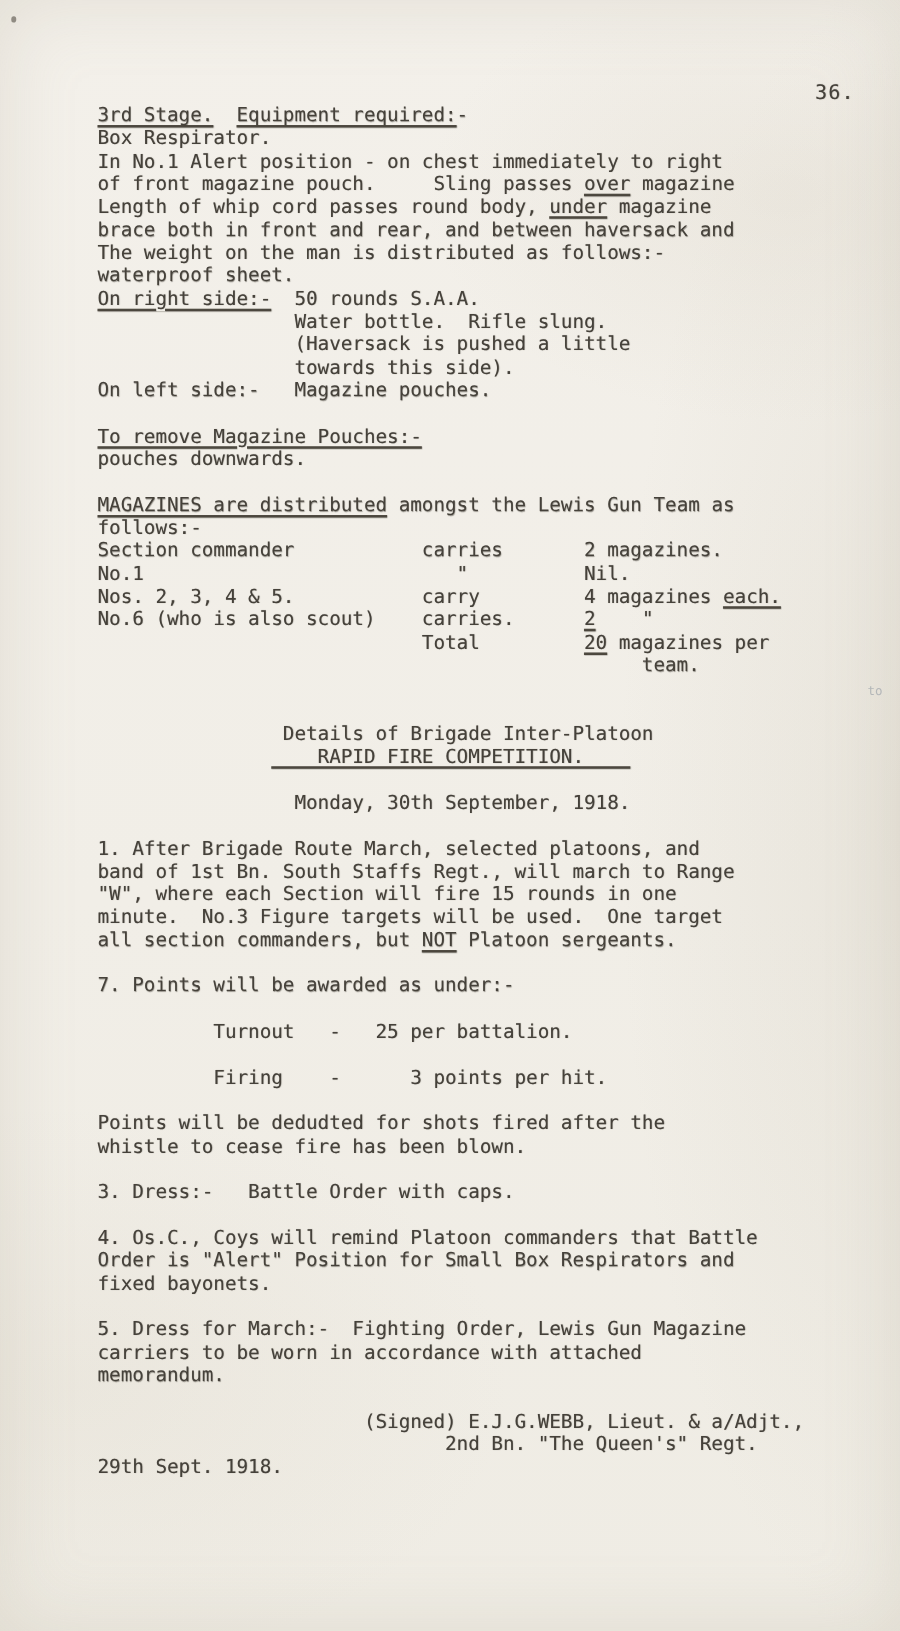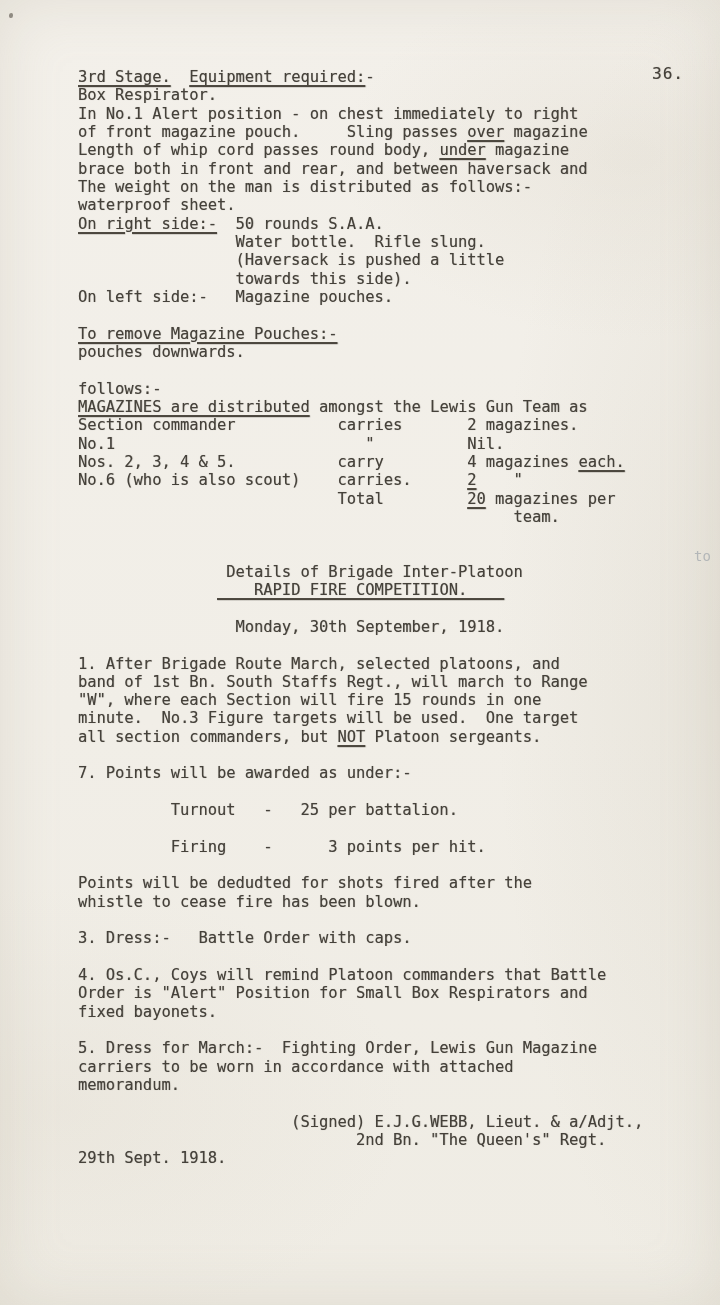--- a/index.html
+++ b/index.html
@@ -26,42 +26,42 @@
     left: 652px;
     top: 29px;
     font-size: 16px;
     letter-spacing: 1px;
     text-shadow: 0.4px 0.4px 0.7px rgba(58,54,46,0.5);
     margin-top: 35px;
   }
   .doc-body {
     position: absolute;
     left: 78px;
-    top: 68px;
+    top: 83px;
     width: 600px;
     font-size: 15.4px;
     line-height: 18.34px;
     text-shadow: 0.35px 0.35px 0.7px rgba(58,54,46,0.48);
   }
   .line {
     height: 18.34px;
     white-space: pre;
   }
   .line span { white-space: pre; }
   .u {
     text-decoration: underline;
     text-decoration-thickness: 1.6px;
     text-decoration-color: rgba(64,59,50,0.88);
     text-underline-offset: 3px;
   }
   .smudge {
     position: absolute;
     left: 694px;
     top: 548px;
-    font-size: 14px;
+    font-size: 10px;
     color: rgba(138,148,158,0.55);
     text-shadow: none;
   }
   .speck {
     position: absolute;
     left: 9px;
     top: 13px;
     width: 4px;
     height: 5px;
     background: rgba(70,64,54,0.55);
@@ -85,22 +85,22 @@
       <div class="line"><span>waterproof sheet.</span></div>
       <div class="line"><span class="u">On right side:-</span><span>  50 rounds S.A.A.</span></div>
       <div class="line"><span>                 Water bottle.  Rifle slung.</span></div>
       <div class="line"><span>                 (Haversack is pushed a little</span></div>
       <div class="line"><span>                 towards this side).</span></div>
       <div class="line"><span>On left side:-   Magazine pouches.</span></div>
       <div class="line"></div>
       <div class="line"><span class="u">To remove Magazine Pouches:-</span></div>
       <div class="line"><span>pouches downwards.</span></div>
       <div class="line"></div>
+      <div class="line"><span class="u">MAGAZINES are distributed</span><span> amongst the Lewis Gun Team as</span></div>
       <div class="line"><span>follows:-</span></div>
-      <div class="line"><span class="u">MAGAZINES are distributed</span><span> amongst the Lewis Gun Team as</span></div>
       <div class="line"><span>Section commander           carries       2 magazines.</span></div>
       <div class="line"><span>No.1                           "          Nil.</span></div>
       <div class="line"><span>Nos. 2, 3, 4 &amp; 5.           carry         4 magazines </span><span class="u">each.</span></div>
       <div class="line"><span>No.6 (who is also scout)    carries.      </span><span class="u">2</span><span>    "</span></div>
       <div class="line"><span>                            Total         </span><span class="u">20</span><span> magazines per</span></div>
       <div class="line"><span>                                               team.</span></div>
       <div class="line"></div>
       <div class="line"></div>
       <div class="line"><span>                Details of Brigade Inter-Platoon</span></div>
       <div class="line"><span>               </span><span class="u">    RAPID FIRE COMPETITION.    </span></div>

